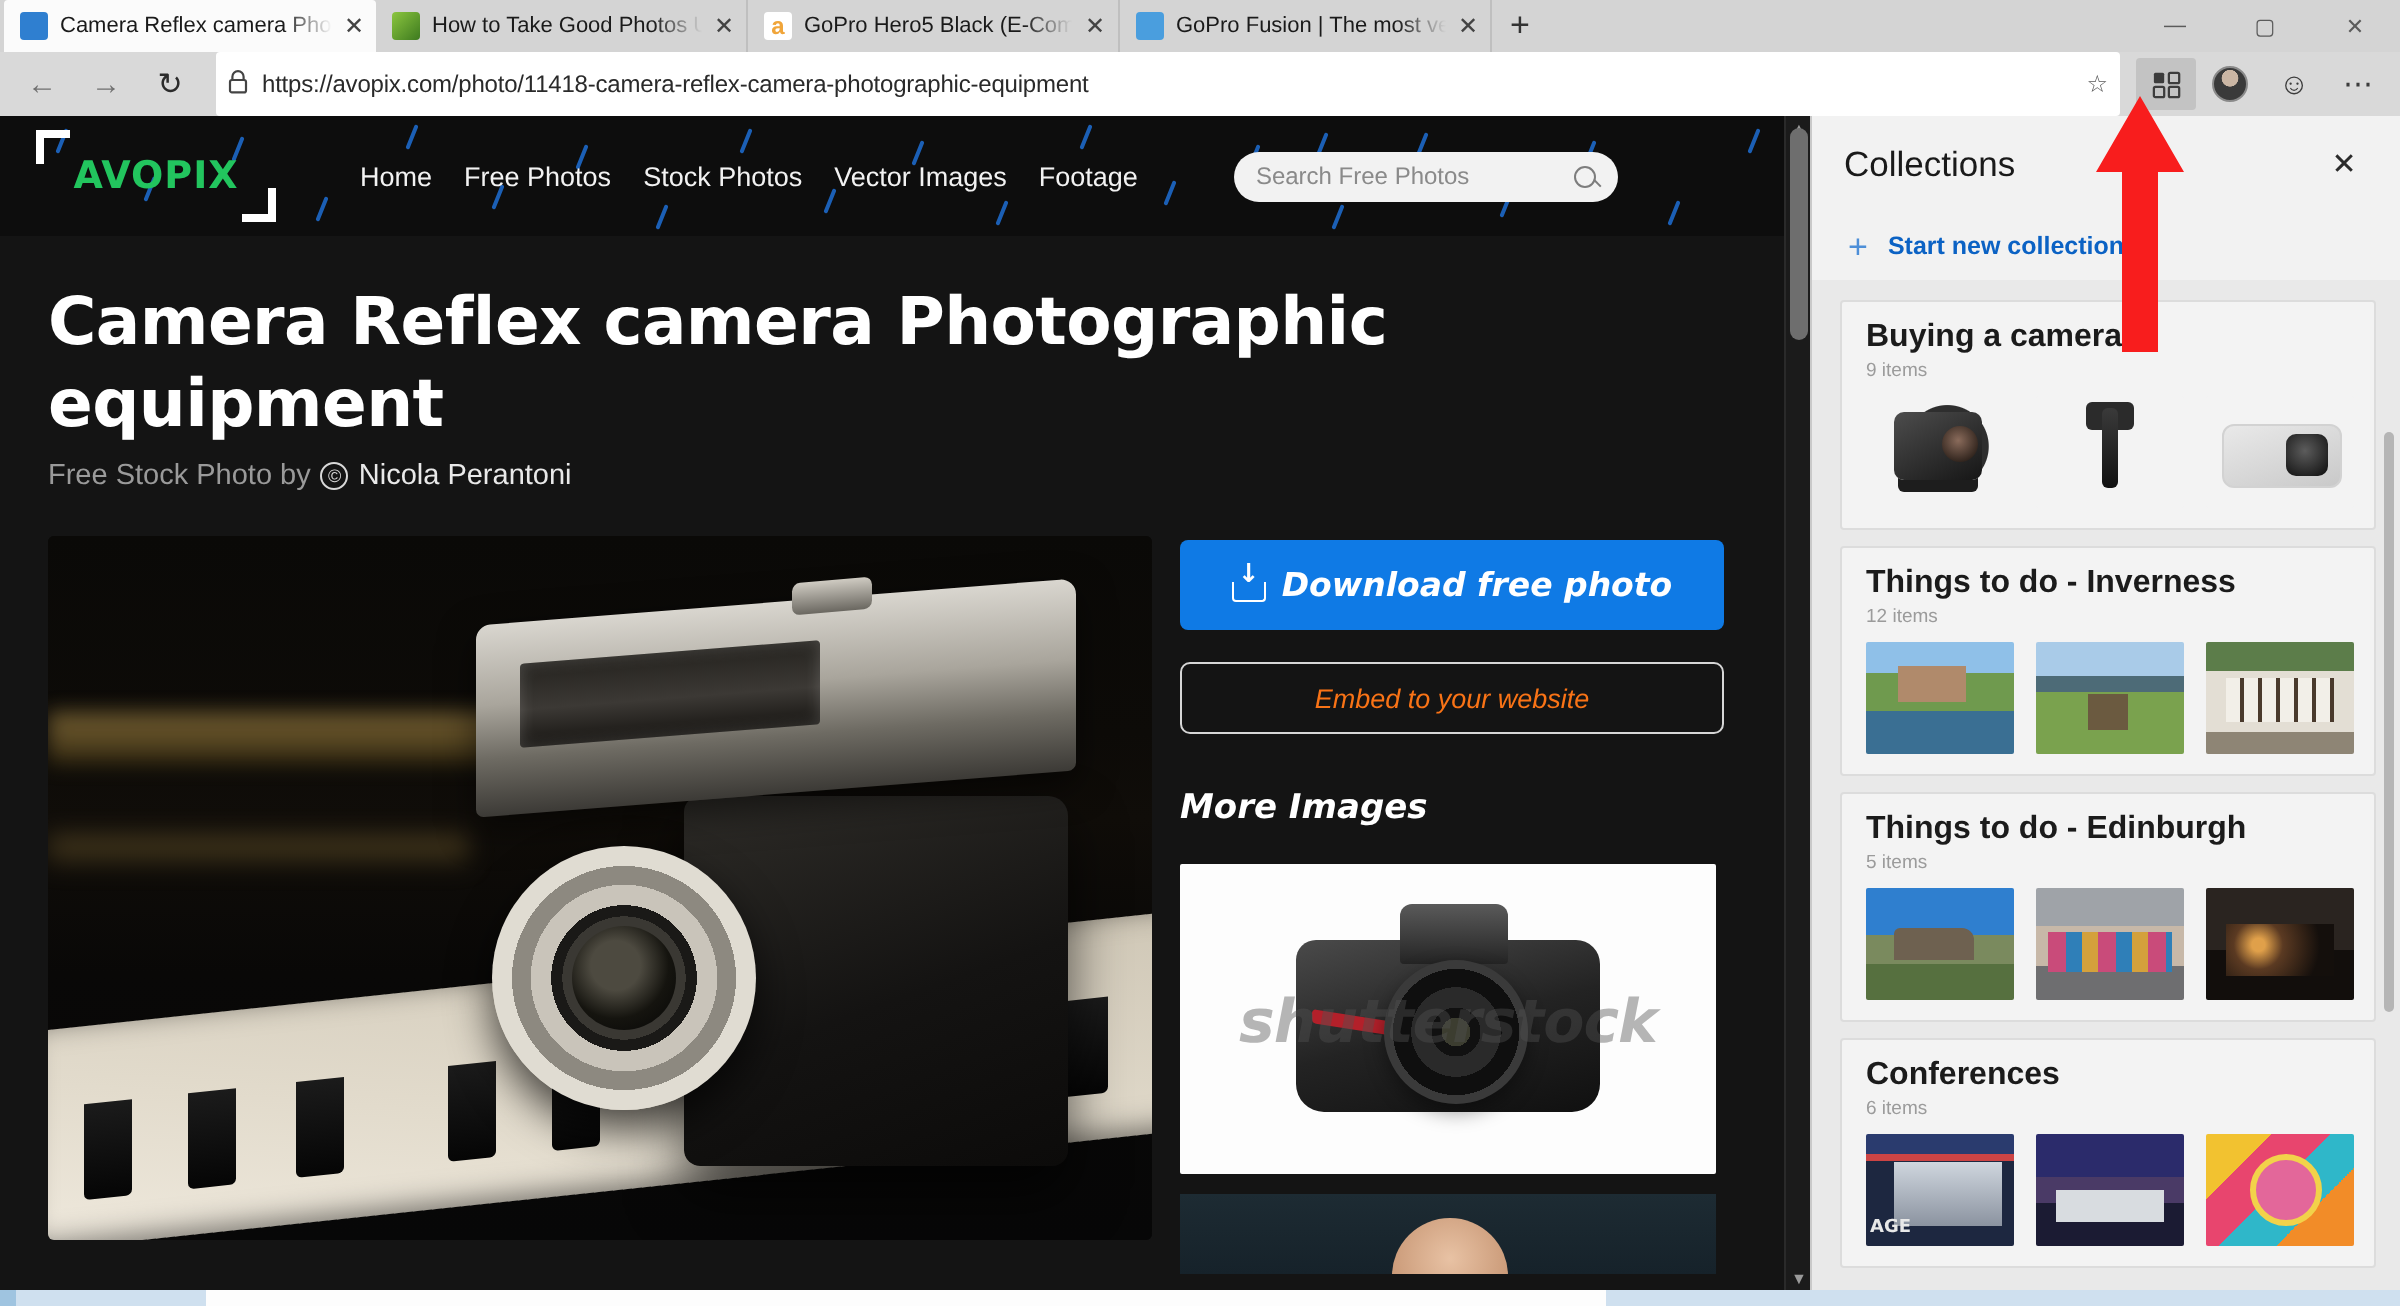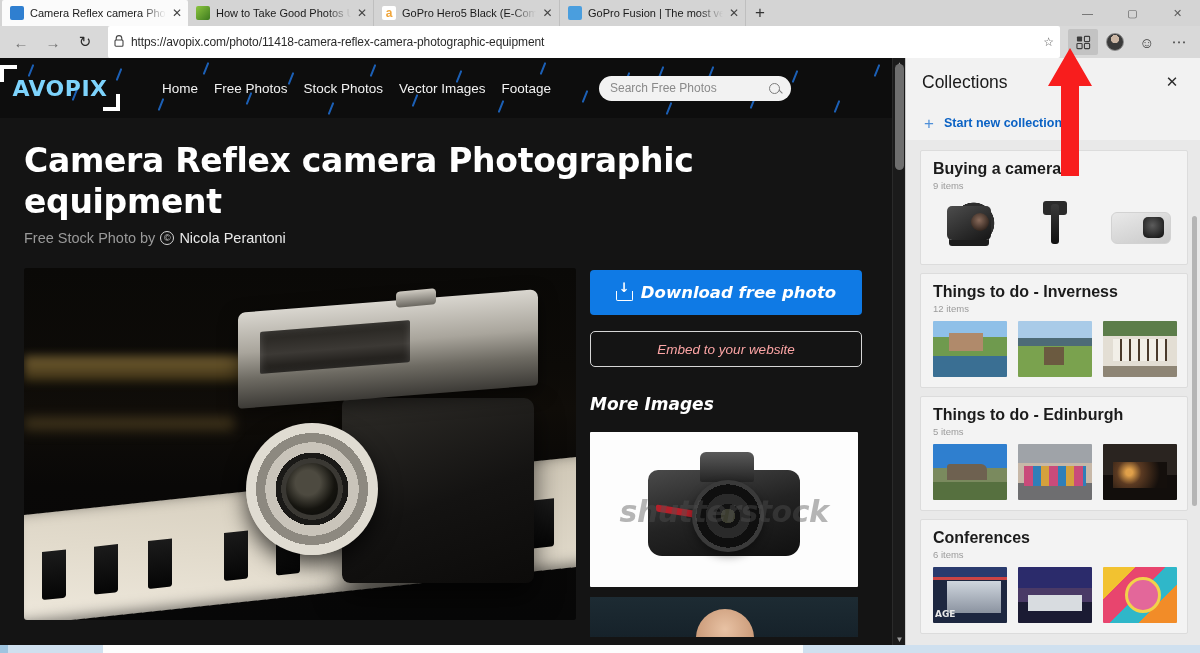--- a/index.html
+++ b/index.html
@@ -85,23 +85,23 @@
   .site-header {
     height: 60px; background: #0d0d0d; position: relative; overflow: hidden;
     display: flex; align-items: center;
   }
   .dashes { position: absolute; inset: 0; pointer-events: none; }
   .dashes i {
     position: absolute; width: 2px; height: 13px; background: #1f6fd4;
     transform: rotate(22deg); opacity: .85; border-radius: 1px;
   }
   .logo {
-    position: relative; width: 120px; height: 46px;
+    position: relative; margin-left: 18px; width: 120px; height: 46px;
     display: flex; align-items: center; justify-content: center;
-    font-weight: 800; font-size: 22px; letter-spacing: .5px; color: #7dd3fc;
+    font-weight: 800; font-size: 19px; letter-spacing: .5px; color: #22c55e;
     font-family: "DejaVu Sans", sans-serif;
   }
   .logo::before, .logo::after {
     content: ""; position: absolute; width: 13px; height: 13px;
   }
   .logo::before { left: 0; top: 0; border-left: 4px solid #fff; border-top: 4px solid #fff; }
   .logo::after { right: 0; bottom: 0; border-right: 4px solid #fff; border-bottom: 4px solid #fff; }
   .nav { display: flex; gap: 16px; margin-left: 42px; position: relative; }
   .nav a { color: #f2f2f2; font-size: 13.5px; text-decoration: none; white-space: nowrap; }
   .searchbox {
@@ -212,21 +212,21 @@
   .dl-icon { width: 15px; height: 16px; position: relative; }
   .dl-icon::before {
     content: ""; position: absolute; left: 0; bottom: 0; width: 15px; height: 9px;
     border: 1.6px solid #fff; border-top: none; border-radius: 0 0 2px 2px;
   }
   .dl-icon::after {
     content: "↓"; position: absolute; left: 3px; top: -4px; font-size: 13px; color: #fff; line-height: 1;
   }
   .btn-embed {
     width: 272px; height: 36px; margin-top: 16px; background: transparent;
-    border: 1.3px solid #d6d6d6; border-radius: 5px; color: #fca5a5;
+    border: 1.3px solid #d6d6d6; border-radius: 5px; color: #f97316;
     font-size: 13.5px; display: flex; align-items: center; justify-content: center;
     cursor: pointer;
   }
   .more-title { margin-top: 27px; font-size: 17px; font-weight: 700; color: #fff; font-family: "DejaVu Sans", sans-serif; }
 
   .thumb-shutter {
     margin-top: 18px; width: 268px; height: 155px; background: #fdfdfd;
     position: relative; overflow: hidden; border-radius: 1px;
   }
   .thumb-shutter .cam {

